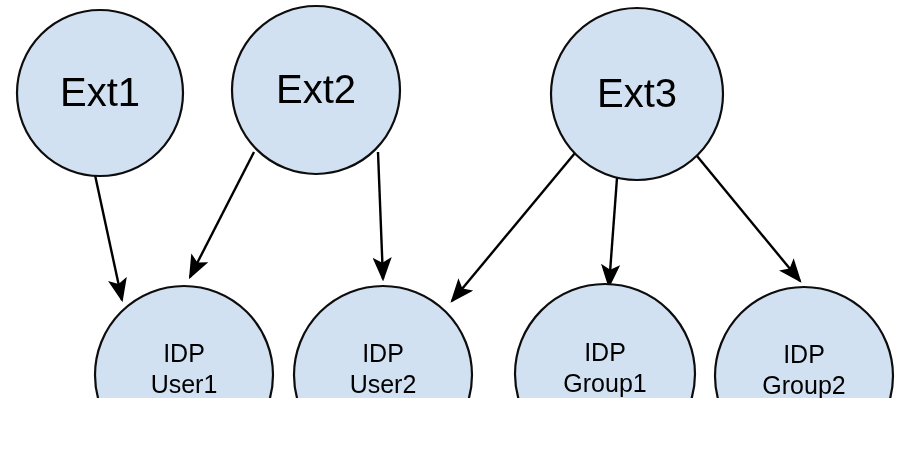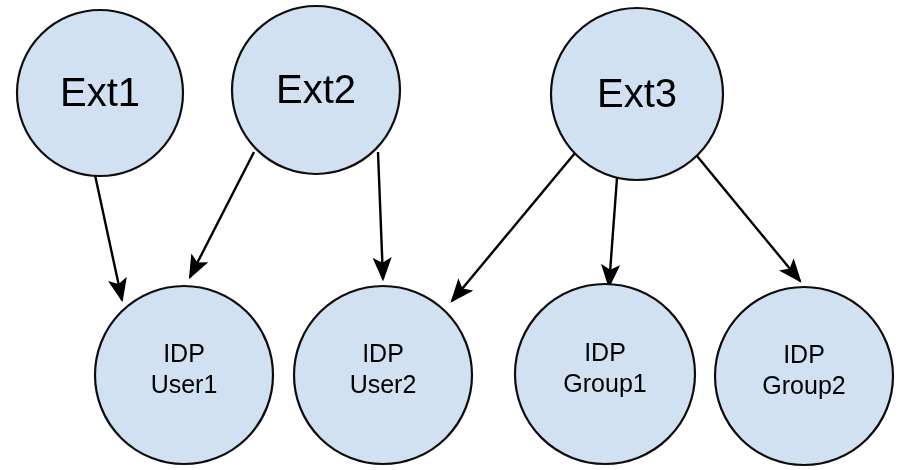--- a/index.html
+++ b/index.html
@@ -6,21 +6,21 @@
     margin: 0;
     padding: 0;
     background: #ffffff;
   }
   body {
     font-family: "Liberation Sans", sans-serif;
   }
   #diagram-canvas {
     position: relative;
     width: 914px;
-    height: 470px;
+    height: 398px;
     background: #ffffff;
     overflow: hidden;
   }
   #graph-svg {
     position: absolute;
     left: 0;
     top: 0;
     width: 914px;
     height: 470px;
   }

